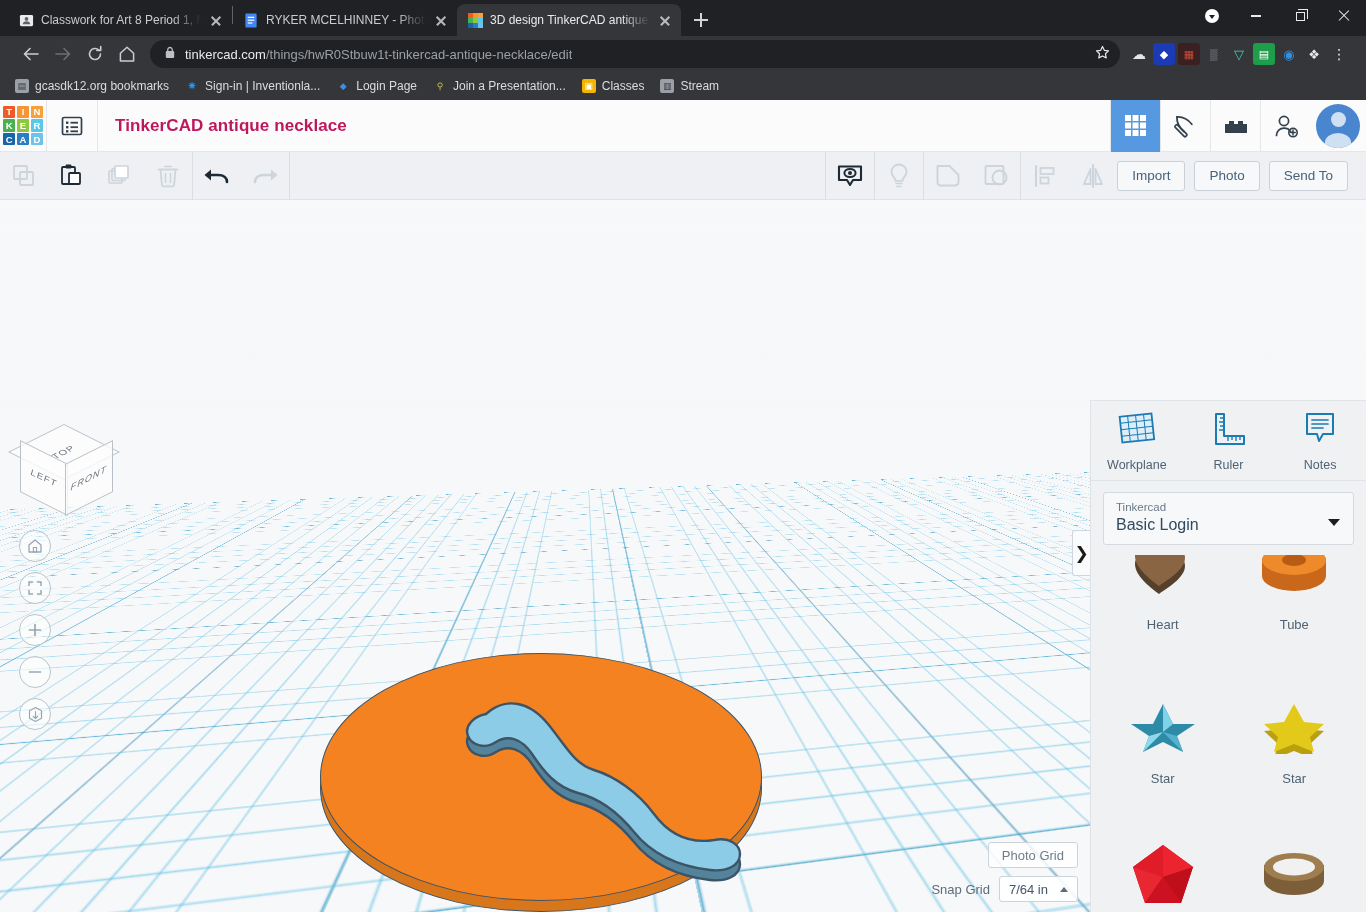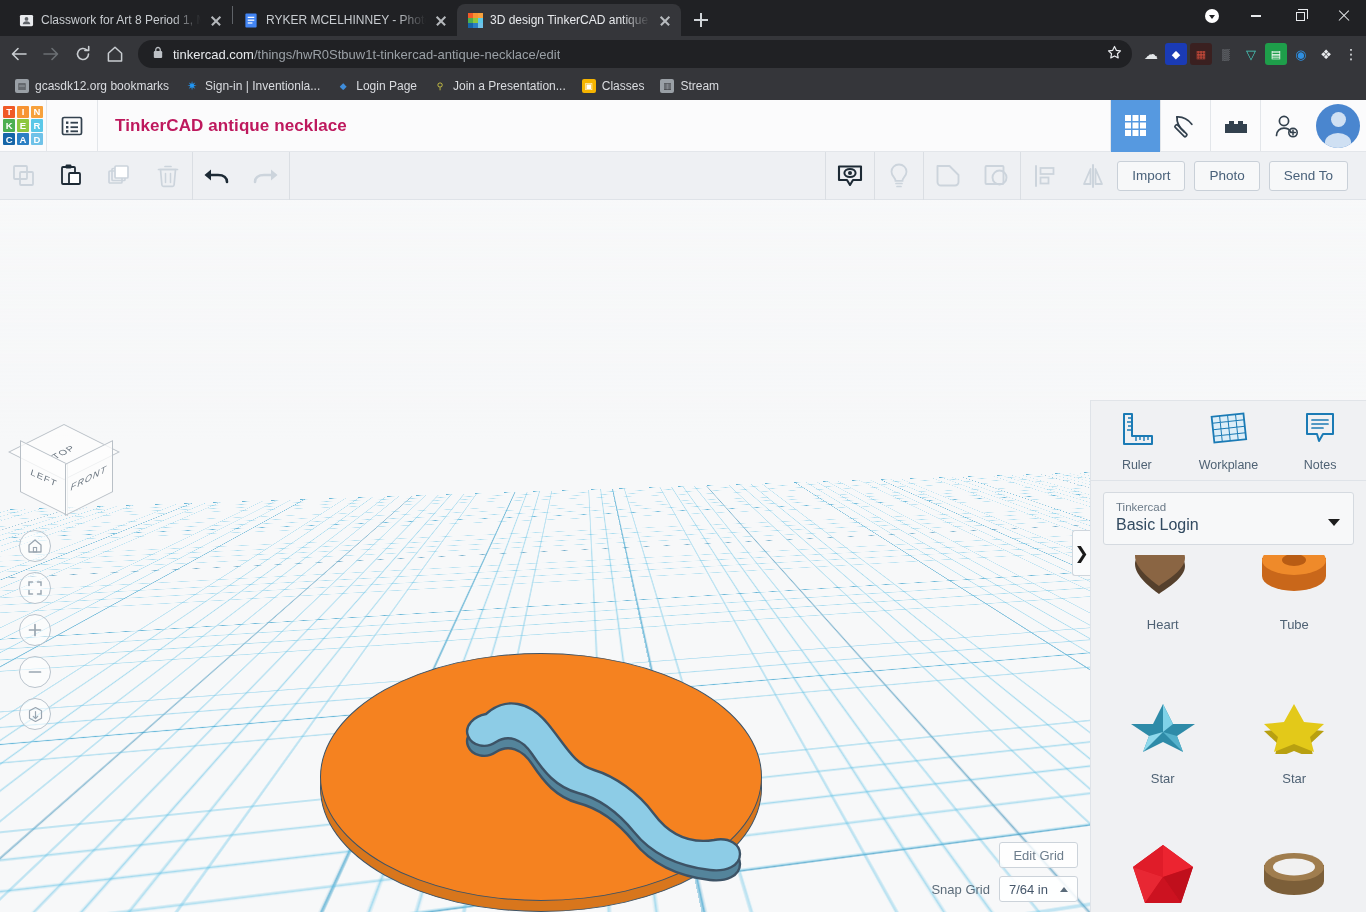--- a/index.html
+++ b/index.html
@@ -38,21 +38,21 @@
   .win-btn { width: 44px; height: 32px; display: flex; align-items: center; justify-content: center; }
   .dl-circle { width: 14px; height: 14px; border-radius: 50%; background: #fff; display:flex; align-items:center; justify-content:center; }
   .dl-circle i { width: 0; height: 0; border-left: 3.2px solid transparent; border-right: 3.2px solid transparent; border-top: 4.2px solid #202124; display:block; margin-top:1px;}
   .wb-min { width: 10px; height: 1.4px; background: #e8eaed; }
   .wb-max { width: 9px; height: 9px; border: 1.4px solid #e8eaed; position: relative; }
   .wb-max::after { content:""; position:absolute; left:1.5px; top:-3.4px; width:9px; height:9px; border:1.4px solid #e8eaed; border-bottom:none; border-left:none;}
   .wb-close { width: 12px; height: 12px; position: relative; }
   .wb-close::before, .wb-close::after { content:""; position:absolute; left:-1px; top:5.3px; width:14px; height:1.4px; background:#e8eaed;}
   .wb-close::before { transform: rotate(45deg);} .wb-close::after { transform: rotate(-45deg);}
 
-  .omnibar { background: #35363a; height: 36px; display: flex; align-items: center; padding: 0 4px; gap: 2px; }
+  .omnibar { background: #35363a; height: 36px; display: flex; align-items: center; padding: 0 16px; gap: 2px; }
   .nav-btn { width: 30px; height: 30px; display: flex; align-items: center; justify-content: center; border-radius: 50%; color: #c9cdd1; }
   .nav-btn.dim { color: #6b6f73; }
   .url-pill {
     flex: 1 1 auto; height: 28px; background: #202124; border-radius: 14px;
     display: flex; align-items: center; padding: 0 10px 0 14px; margin: 0 6px; gap: 9px; min-width: 0;
   }
   .url-text { font-size: 13px; color: #9aa0a6; white-space: nowrap; overflow: hidden; }
   .url-text b { color: #e8eaed; font-weight: normal; }
   .url-star { margin-left: auto; color: #e0e3e6; font-size: 14px; }
   .ext-row { display: flex; align-items: center; gap: 3px; }
@@ -535,60 +535,60 @@
       </g>
       <g>
         <path d="M170 62 C 190 44, 214 50, 232 72 C 250 94, 258 112, 278 118 C 298 124, 322 140, 338 162 C 352 181, 372 192, 398 188 C 414 185, 424 193, 424 202 C 424 214, 410 220, 394 218 C 360 214, 334 200, 318 180 C 300 158, 282 146, 262 141 C 240 135, 228 120, 216 102 C 206 87, 192 82, 180 90 C 170 97, 156 94, 152 84 C 148 74, 158 64, 170 62 Z" fill="#8dcce6" stroke="#3d5366" stroke-width="2.4"></path>
       </g>
     </svg>
   </div>
 
   <div class="collapse-tab">❯</div>
 
   <div class="grid-ctrl">
-    <div class="edit-grid">Edit Grid</div>
+    <div class="edit-grid">Photo Grid</div>
     <div class="snap-row">
       <span class="snap-lbl">Snap Grid</span>
       <div class="snap-sel">
         <span>7/64 in</span>
         <span class="caret-up"></span>
       </div>
     </div>
   </div>
 
   <div class="rpanel">
     <div class="rp-toprule"></div>
     <div class="rp-tools">
-      <div class="rp-tool">
-        <span>
-          <svg width="40" height="38" viewBox="0 0 40 38">
-              <path d="M7 4h8v22h20v8H7z" fill="none" stroke="#1b7bb5" stroke-width="2" stroke-linejoin="round"></path>
-              <g stroke="#1b7bb5" stroke-width="1.4">
-                <path d="M15 8h-4M15 12h-5M15 16h-4M15 20h-5"></path>
-                <path d="M19 26v5M23 26v4M27 26v5M31 26v4"></path>
-              </g>
-            </svg>
-        </span>
-        <span class="rp-tool-lbl">Ruler</span>
-      </div>
       <div class="rp-tool">
         <span>
           <svg width="40" height="38" viewBox="0 0 40 38">
               <g transform="rotate(-6 20 19)">
                 <rect x="4" y="5" width="32" height="26" fill="#ddeef8" stroke="#1b7bb5" stroke-width="1.8"></rect>
                 <g stroke="#1b7bb5" stroke-width="1">
                   <path d="M12 5v26M20 5v26M28 5v26M4 11.5h32M4 18h32M4 24.5h32"></path>
                 </g>
               </g>
             </svg>
         </span>
         <span class="rp-tool-lbl">Workplane</span>
       </div>
       <div class="rp-tool">
         <span>
+          <svg width="40" height="38" viewBox="0 0 40 38">
+              <path d="M7 4h8v22h20v8H7z" fill="none" stroke="#1b7bb5" stroke-width="2" stroke-linejoin="round"></path>
+              <g stroke="#1b7bb5" stroke-width="1.4">
+                <path d="M15 8h-4M15 12h-5M15 16h-4M15 20h-5"></path>
+                <path d="M19 26v5M23 26v4M27 26v5M31 26v4"></path>
+              </g>
+            </svg>
+        </span>
+        <span class="rp-tool-lbl">Ruler</span>
+      </div>
+      <div class="rp-tool">
+        <span>
           <svg width="38" height="38" viewBox="0 0 38 38">
               <path d="M6 4h26v20H22l-4 7-2-7H6z" fill="none" stroke="#1b7bb5" stroke-width="2" stroke-linejoin="round"></path>
               <g stroke="#1b7bb5" stroke-width="1.7" stroke-linecap="round">
                 <path d="M11 10h16M11 14h16M11 18h11"></path>
               </g>
             </svg>
         </span>
         <span class="rp-tool-lbl">Notes</span>
       </div>
     </div>

